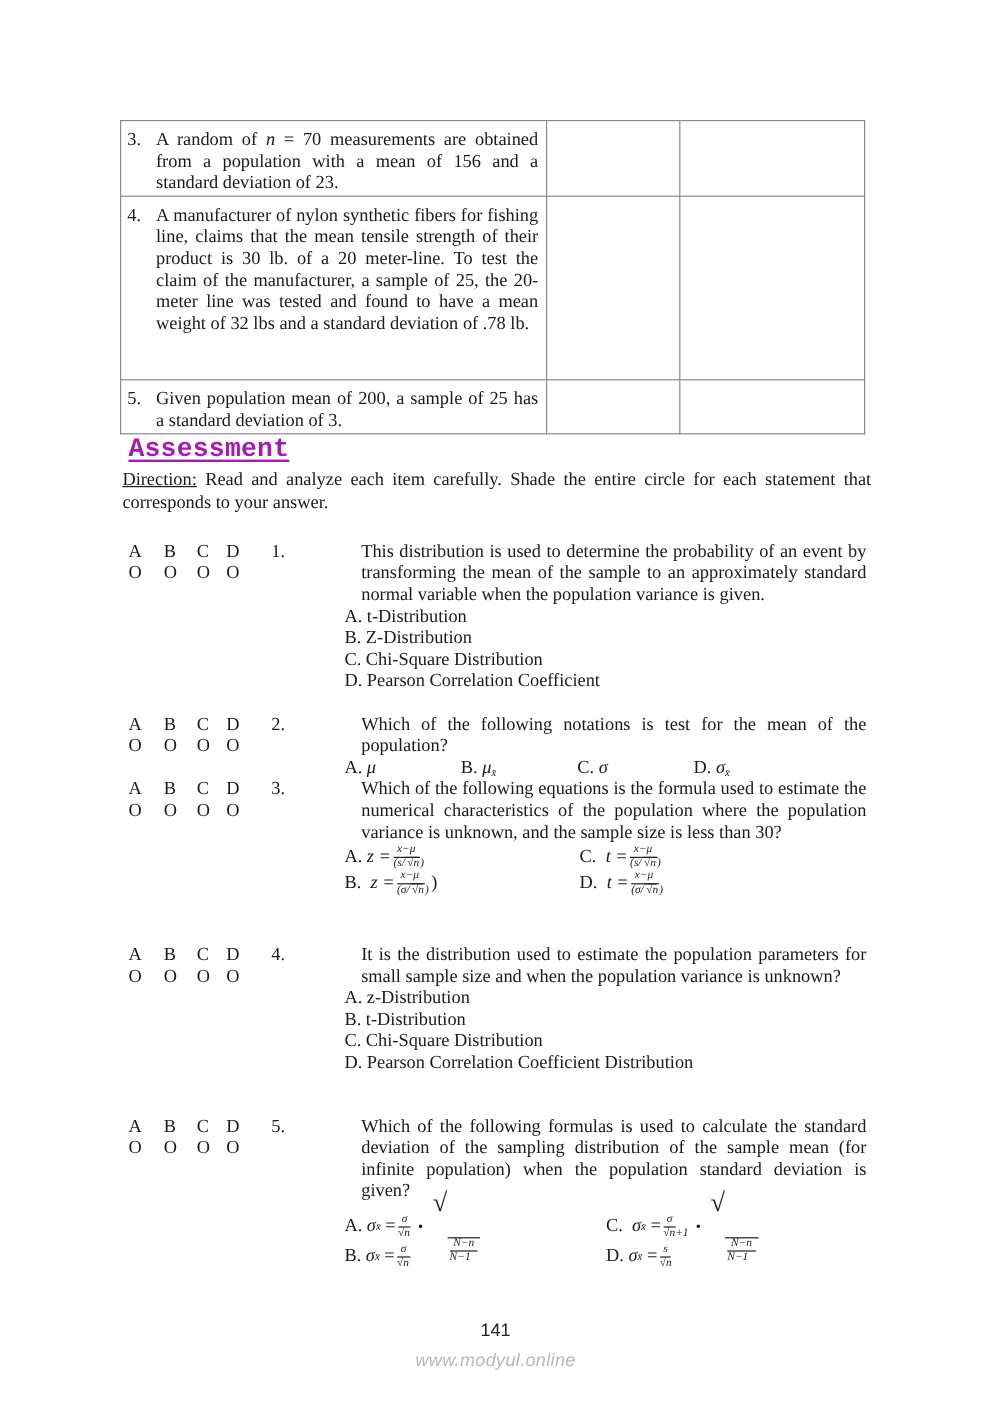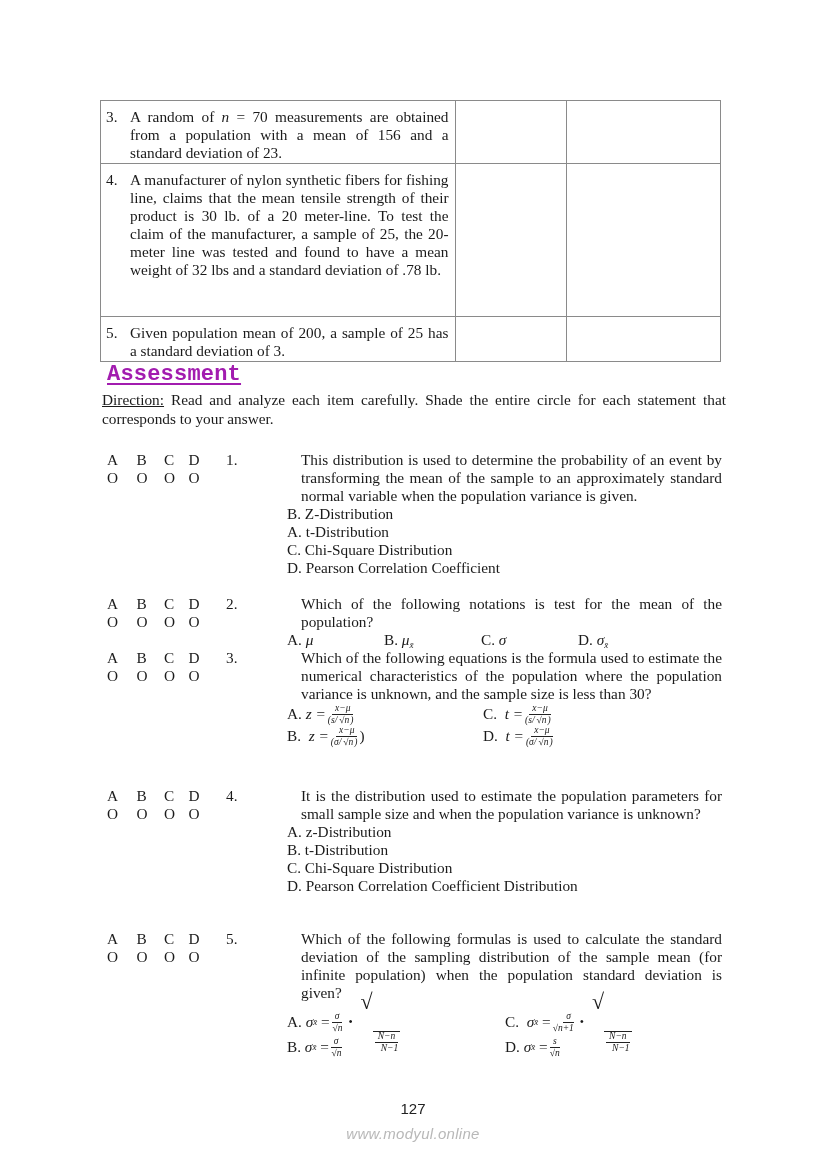--- a/index.html
+++ b/index.html
@@ -38,21 +38,21 @@
   .qtext { text-align: justify; text-align-last: left; margin-left: 44px; }
   .choices { padding-left: 30px; }
   .choice { white-space: nowrap; }
   .inline-choices { display: flex; padding-left: 30px; }
   .inline-choices .ic { width: 97px; }
   .math { font-style: italic; }
   .sub { font-size: 9px; vertical-align: -3px; font-style: italic; }
 
   .frac-grid { display: grid; grid-template-columns: 196px 220px; padding-left: 30px; }
   .fx { display: flex; align-items: center; height: 22px; white-space: nowrap; }
-  .frac { display: inline-flex; flex-direction: column; align-items: flex-end; font-size: 9.5px;
+  .frac { display: inline-flex; flex-direction: column; align-items: flex-start; font-size: 9.5px;
           line-height: 9px; vertical-align: middle; margin: 0 2px; font-style: italic; }
   .frac .num { border-bottom: 1px solid #222; padding: 0 3px 1px; }
   .frac .den { padding-top: 1px; }
   .sqrt { border-top: 1px solid #222; padding: 0 1px; margin-left: 1px; }
   .bigsqrt { display: inline-flex; align-items: stretch; margin-left: 4px; }
   .bigsqrt .rad { font-size: 22px; line-height: 22px; font-style: normal; }
   .bigsqrt .under { border-top: 1px solid #222; display: inline-flex; margin-top: 40px; }
   .bullet { margin: 0 4px; font-size: 12px; }
 
   .pagenum { position: absolute; left: 0; width: 826px; top: 1100px; text-align: center;
@@ -117,22 +117,22 @@
         <span>O</span>
         <span>O</span>
         <span>O</span>
         <span>O</span>
       </div>
     </div>
     <div class="qnum">1.</div>
     <div class="qbody">
       <div class="qtext">This distribution is used to determine the probability of an event by transforming the mean of the sample to an approximately standard normal variable when the population variance is given.</div>
       <div class="choices">
+        <div class="choice">A. t-Distribution</div>
         <div class="choice">B. Z-Distribution</div>
-        <div class="choice">A. t-Distribution</div>
         <div class="choice">C. Chi-Square Distribution</div>
         <div class="choice">D. Pearson Correlation Coefficient</div>
       </div>
     </div>
   </div>
 
   <div class="q" style="top:595px">
     <div class="bubbles">
       <div class="brow">
         <span>A</span>
@@ -305,15 +305,15 @@
           <span>D.</span>&nbsp;<span class="math">σ</span><span class="sub">x̄</span>&nbsp;=
           <span class="frac">
               <span class="num">s</span>
               <span class="den">√n</span>
             </span>
         </div>
       </div>
     </div>
   </div>
 
-  <div class="pagenum">127</div>
+  <div class="pagenum">141</div>
   <div class="watermark">www.modyul.online</div>
 </div>
 
 </body></html>

